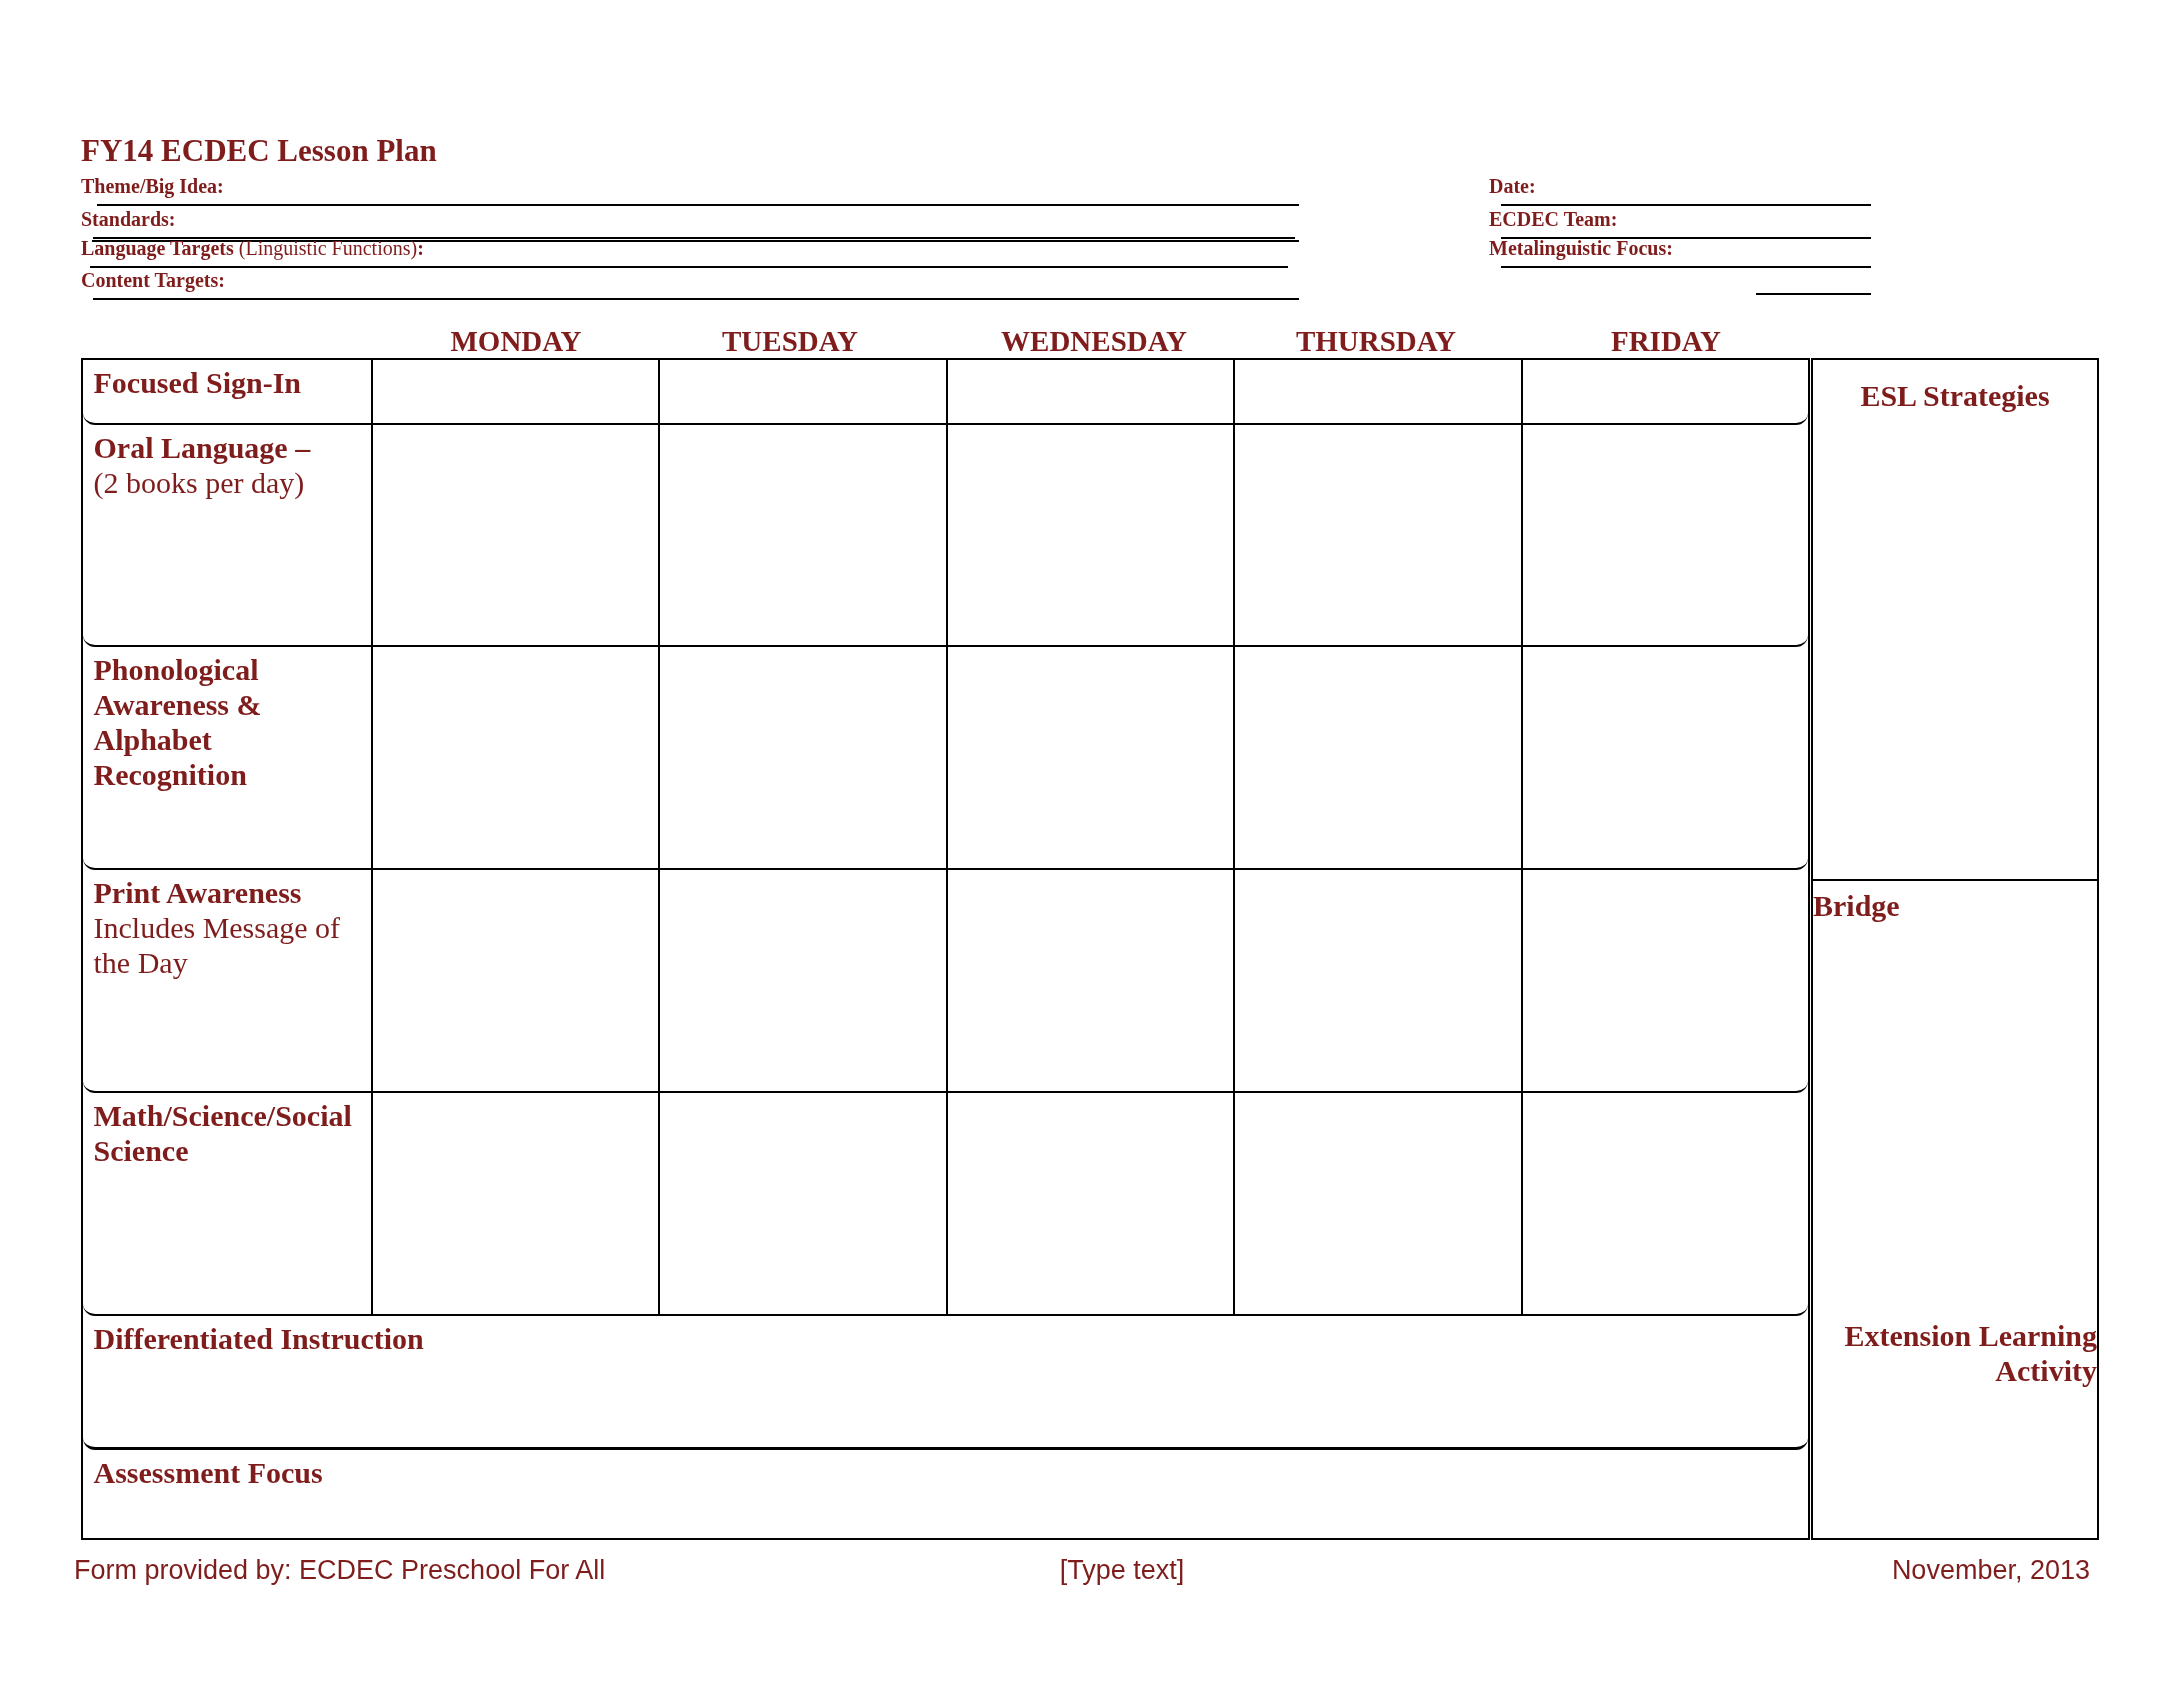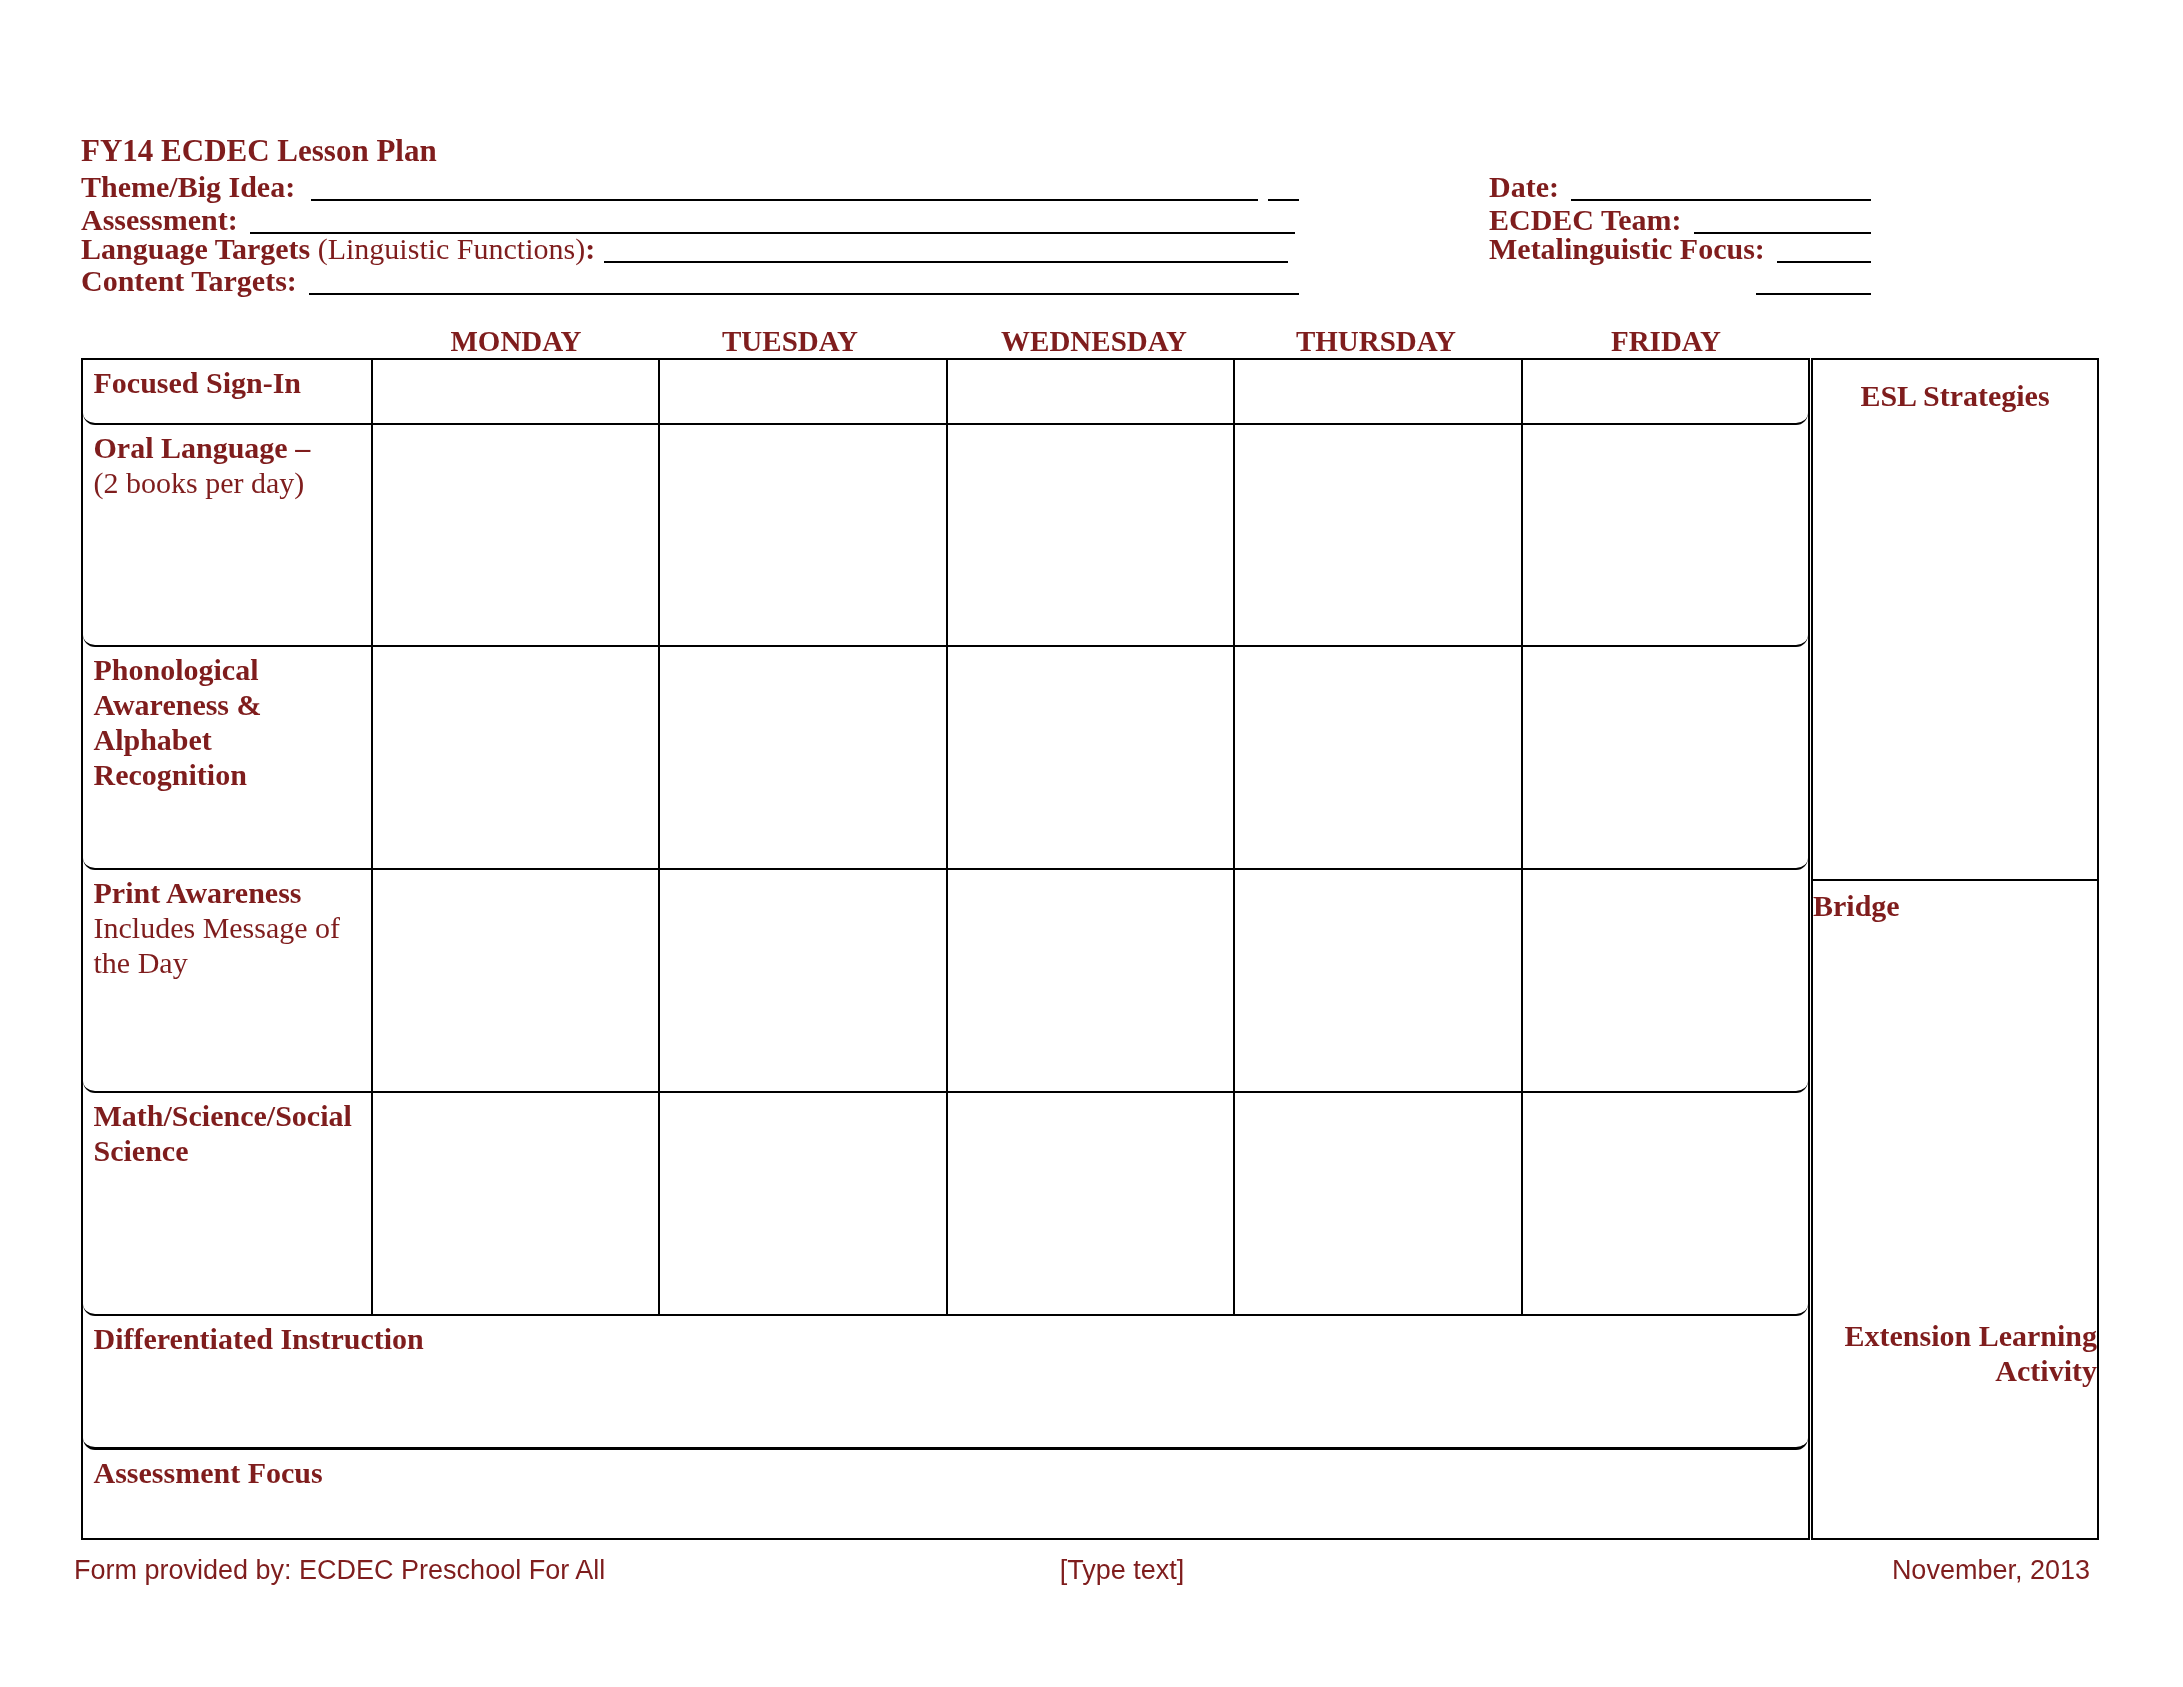--- a/index.html
+++ b/index.html
@@ -8,21 +8,21 @@
     background:#ffffff; color:#7f1d1d;
     font-family:"Liberation Serif","DejaVu Serif",serif;
     overflow:hidden;
   }
   .doc-title {
     position:absolute; left:81px; top:133px;
     font-size:31px; font-weight:bold; line-height:35px; white-space:pre;
   }
   .hrow {
     position:absolute; display:flex; height:35px;
-    font-size:30px; font-weight:bold; line-height:35px;
+    font-size:20px; font-weight:bold; line-height:35px;flex-direction:column;
   }
   .hrow .lbl { white-space:pre; }
   .hrow .lbl .reg { font-weight:normal; }
   .fill {
     flex:1 1 auto; border-bottom:2.6px solid #000;
     margin:0 0 2.6px 12.2px; align-self:stretch;
   }
   .fill.nogap { margin-left:0; }
   .seg {
     flex:0 0 31px; border-bottom:2.6px solid #000;
@@ -92,21 +92,21 @@
 
   <div class="doc-title">FY14 ECDEC Lesson Plan</div>
 
   <div class="hrow" style="left:81px; top:169px; width:1218px;">
     <span class="lbl">Theme/Big Idea:</span>
     <div class="fill" style="margin-left:15.7px;"></div>
     <div class="seg"></div>
   </div>
 
   <div class="hrow" style="left:81px; top:202px; width:1214px;">
-    <span class="lbl">Assessment:</span>
+    <span class="lbl">Standards:</span>
     <div class="fill"></div>
   </div>
 
   <div class="hrow" style="left:81px; top:231px; width:1207px;">
     <span class="lbl"><span>Language Targets</span><span class="reg"> (Linguistic Functions)</span><span>:</span></span>
     <div class="fill" style="margin-left:8.7px;"></div>
   </div>
 
   <div class="hrow" style="left:81px; top:263px; width:1218px;">
     <span class="lbl">Content Targets:</span>

